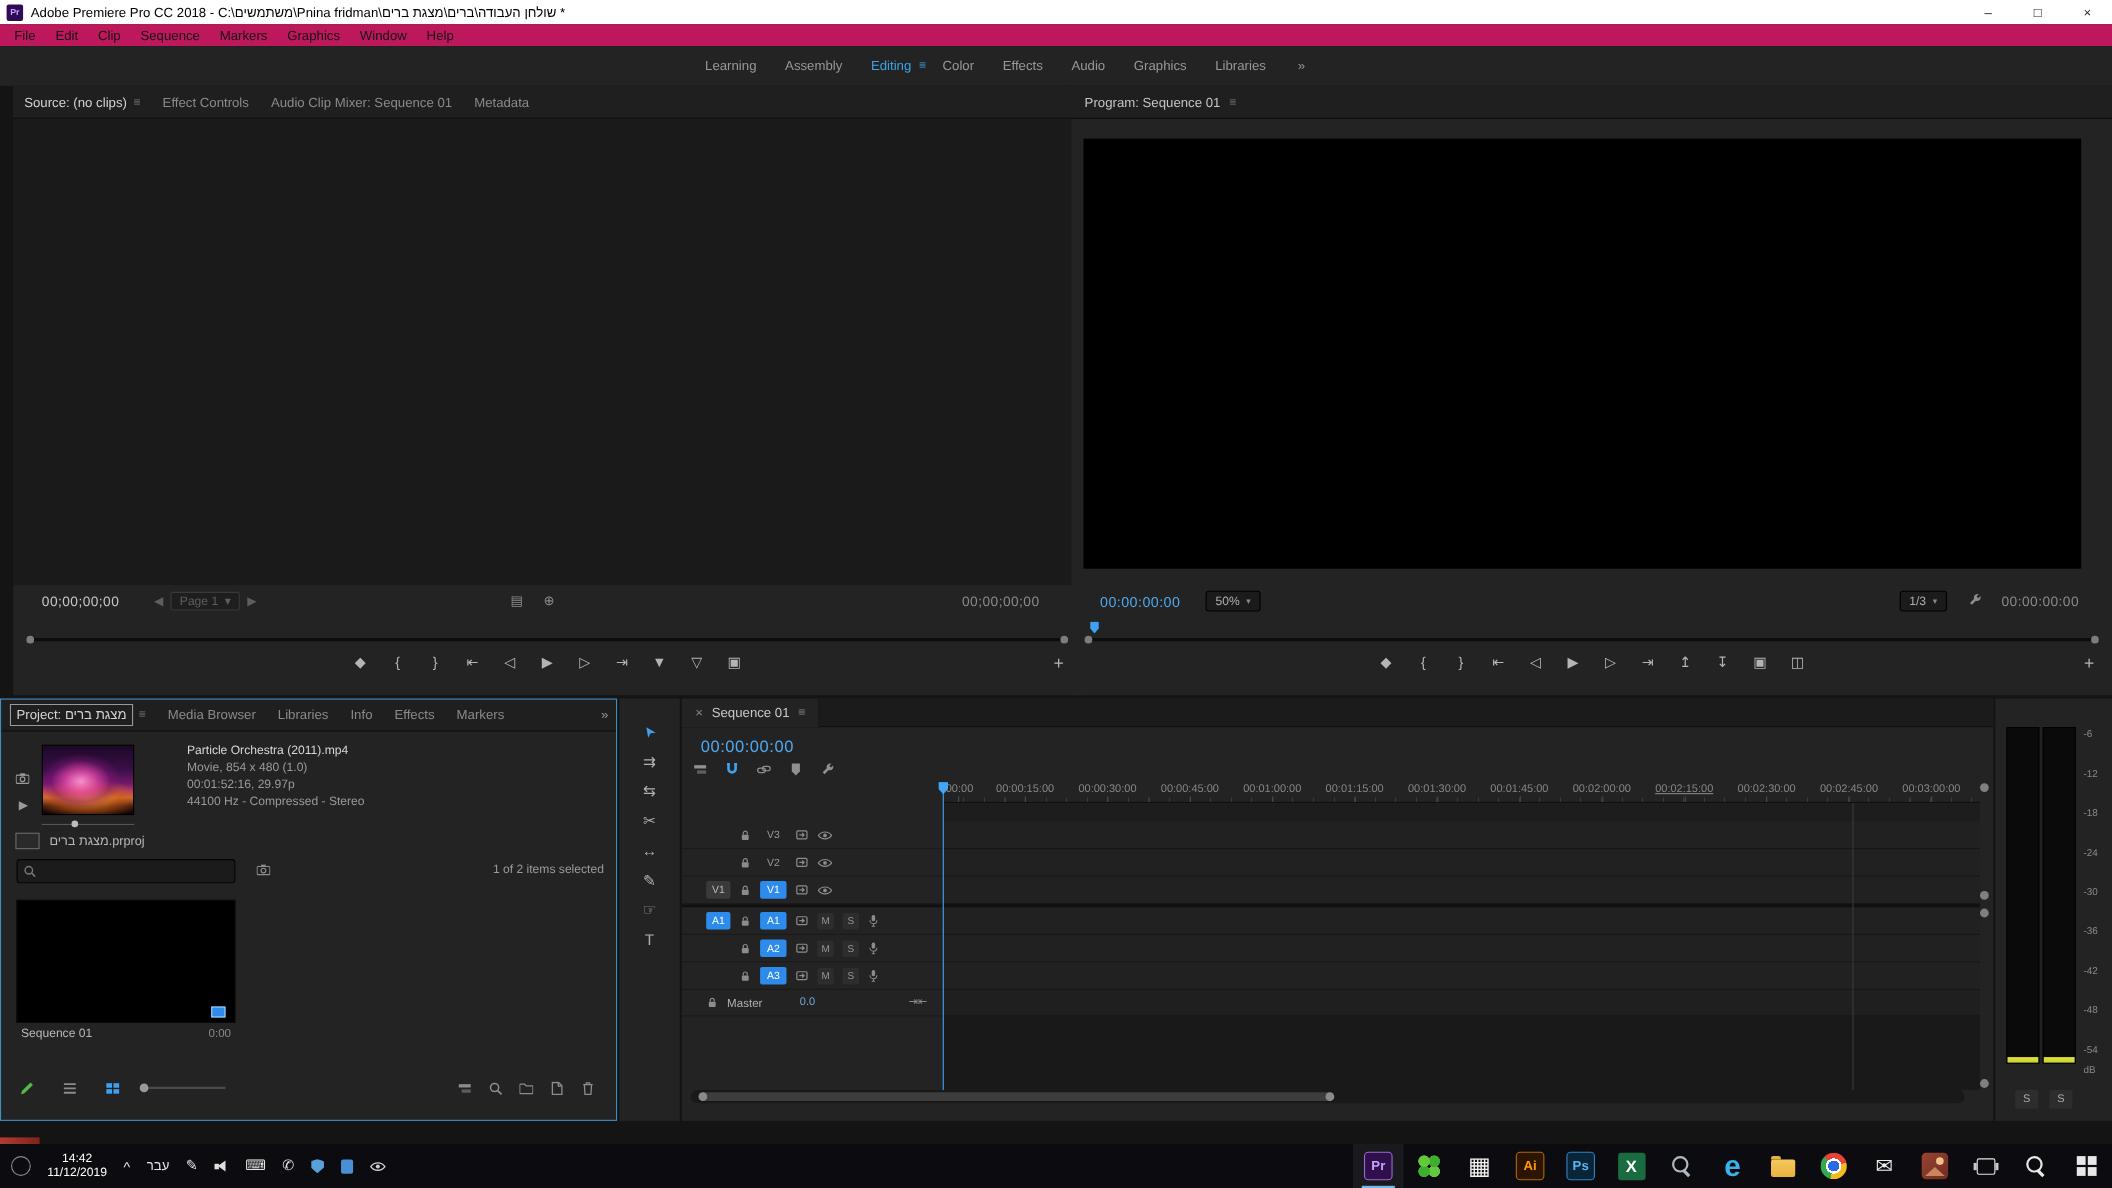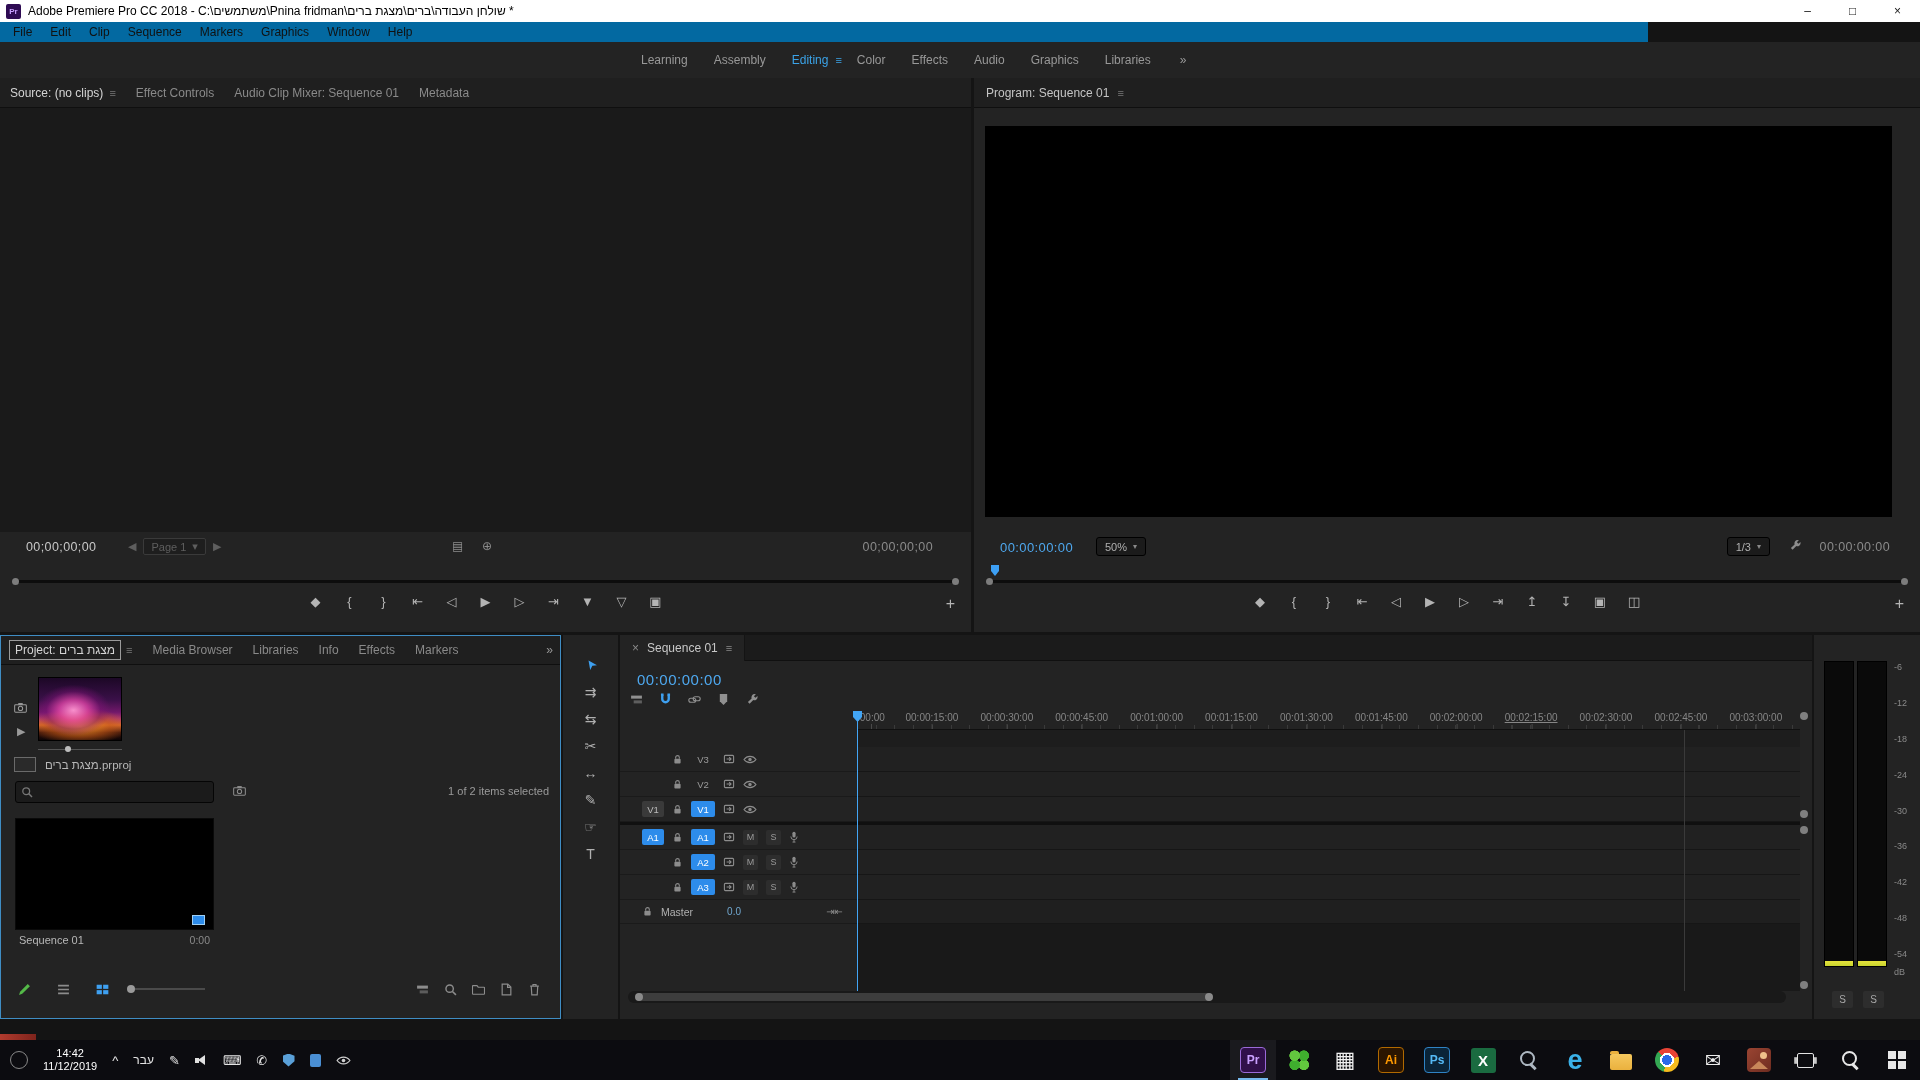--- a/index.html
+++ b/index.html
@@ -7,41 +7,41 @@
 body{font-family:"Liberation Sans","DejaVu Sans",sans-serif;background:#141414;color:#bbb;overflow:hidden}
 #screen{position:relative;width:1920px;height:1080px;background:#141414}
 .ic{display:block;width:13px;height:13px}
 
 #titlebar{position:absolute;left:0;top:0;width:1920px;height:22px;background:#fff;display:flex;align-items:center;padding-left:6px;color:#000;font-size:12px}
 .pr-badge{width:15px;height:15px;background:#2e0b53;color:#c9a0ff;font-size:8px;font-weight:bold;display:flex;align-items:center;justify-content:center;border-radius:2px;margin-right:7px;flex:none}
 .wtitle{white-space:nowrap;overflow:hidden;flex:1}
 .wbtns{display:flex;flex:none}
 .wbtn{width:45px;height:22px;display:flex;align-items:center;justify-content:center;font-size:12px;color:#222}
 
-#menubar{position:absolute;left:0;top:22px;width:1648px;height:20px;background:#0369a1;display:flex;align-items:center;padding-left:4px}
+#menubar{position:absolute;left:0;top:22px;width:1920px;height:20px;background:#be185d;display:flex;align-items:center;padding-left:4px}
 .mitem{padding:0 9px;font-size:12px;color:#111}
 
 #workspacebar{position:absolute;left:0;top:42px;width:1920px;height:36px;background:#232323}
 .ws-wrap{position:absolute;left:628px;top:0;height:36px;display:flex;align-items:center}
 .wsitem{display:inline-flex;align-items:center}
 .ws{padding:0 13px;font-size:12px;color:#989898;white-space:nowrap}
 .ws.active{color:#3ba3e8}
 .wsmenu{color:#3ba3e8;font-size:11px;margin:0 2px 0 -6px}
 .wsmenu:empty{display:none}
 .wsoverflow{margin-left:16px;color:#989898;font-size:12px}
 
 .ptabs{height:30px;background:#1f1f1f;border-bottom:1px solid #0f0f0f;display:flex;align-items:center;padding-left:10px;overflow:hidden}
 .tabitem{display:inline-flex;align-items:center;gap:6px;margin-right:20px;flex:none}
 .ptab{font-size:12px;color:#8a8a8a;white-space:nowrap}
 .ptab.active{color:#d4d4d4}
 .ptab.focused{box-shadow:0 0 0 1px #9a9a9a;padding:2px 5px}
 .pmenu{color:#777;font-size:11px}
 .pmenu:empty{display:none}
 
-#source-panel{position:absolute;left:0;top:78px;width:971px;height:554px;background:#232323}
+#source-panel{position:absolute;left:12px;top:78px;width:971px;height:554px;background:#232323}
 #program-panel{position:absolute;left:974px;top:78px;width:946px;height:554px;background:#232323}
 .pheader{height:30px;background:#1f1f1f;border-bottom:1px solid #0f0f0f;display:flex;align-items:center;gap:8px;padding-left:12px;font-size:12px;color:#9a9a9a}
 .viewer{position:absolute;left:0;top:30px;right:0;height:424px;background:#1a1a1a}
 .videoarea{position:absolute;left:11px;top:48px;width:907px;height:391px;background:#000}
 .tc{font-size:12.5px;letter-spacing:.4px;white-space:nowrap}
 .tc.blue{color:#4ea8ef}
 .tc.light{color:#c8c8c8}
 .tc.dim{color:#8a8a8a}
 .pager{position:absolute;display:flex;align-items:center;gap:7px;color:#5e5e5e;font-size:11px}
 .pagebox{border:1px solid #3a3a3a;background:#1e1e1e;border-radius:2px;padding:1px 7px;display:flex;gap:6px;align-items:center}
@@ -497,20 +497,26 @@
     <span class="pv-cam">
         <svg class="ic">
           <use href="#i-camera"></use>
         </svg>
       </span>
     <span class="pv-play">▶</span>
     <div class="pv-thumb movie-art"></div>
     <div class="pv-scrub">
         <span class="knob"></span>
       </div>
+    <div class="pv-info">
+      <div class="l1">Particle Orchestra (2011).mp4</div>
+      <div class="l2">Movie, 854 x 480 (1.0)</div>
+      <div class="l2">00:01:52:16, 29.97p</div>
+      <div class="l2">44100 Hz - Compressed - Stereo</div>
+    </div>
     <div class="proj-file">
       <span class="pf-icon"></span>
       <span>מצגת ברים.prproj</span>
     </div>
     <div class="searchrow">
       <span class="searchbox">
         <svg class="ic" style="width:12px;height:12px">
             <use href="#i-search"></use>
           </svg>
         <input class="searchinput" style="">

